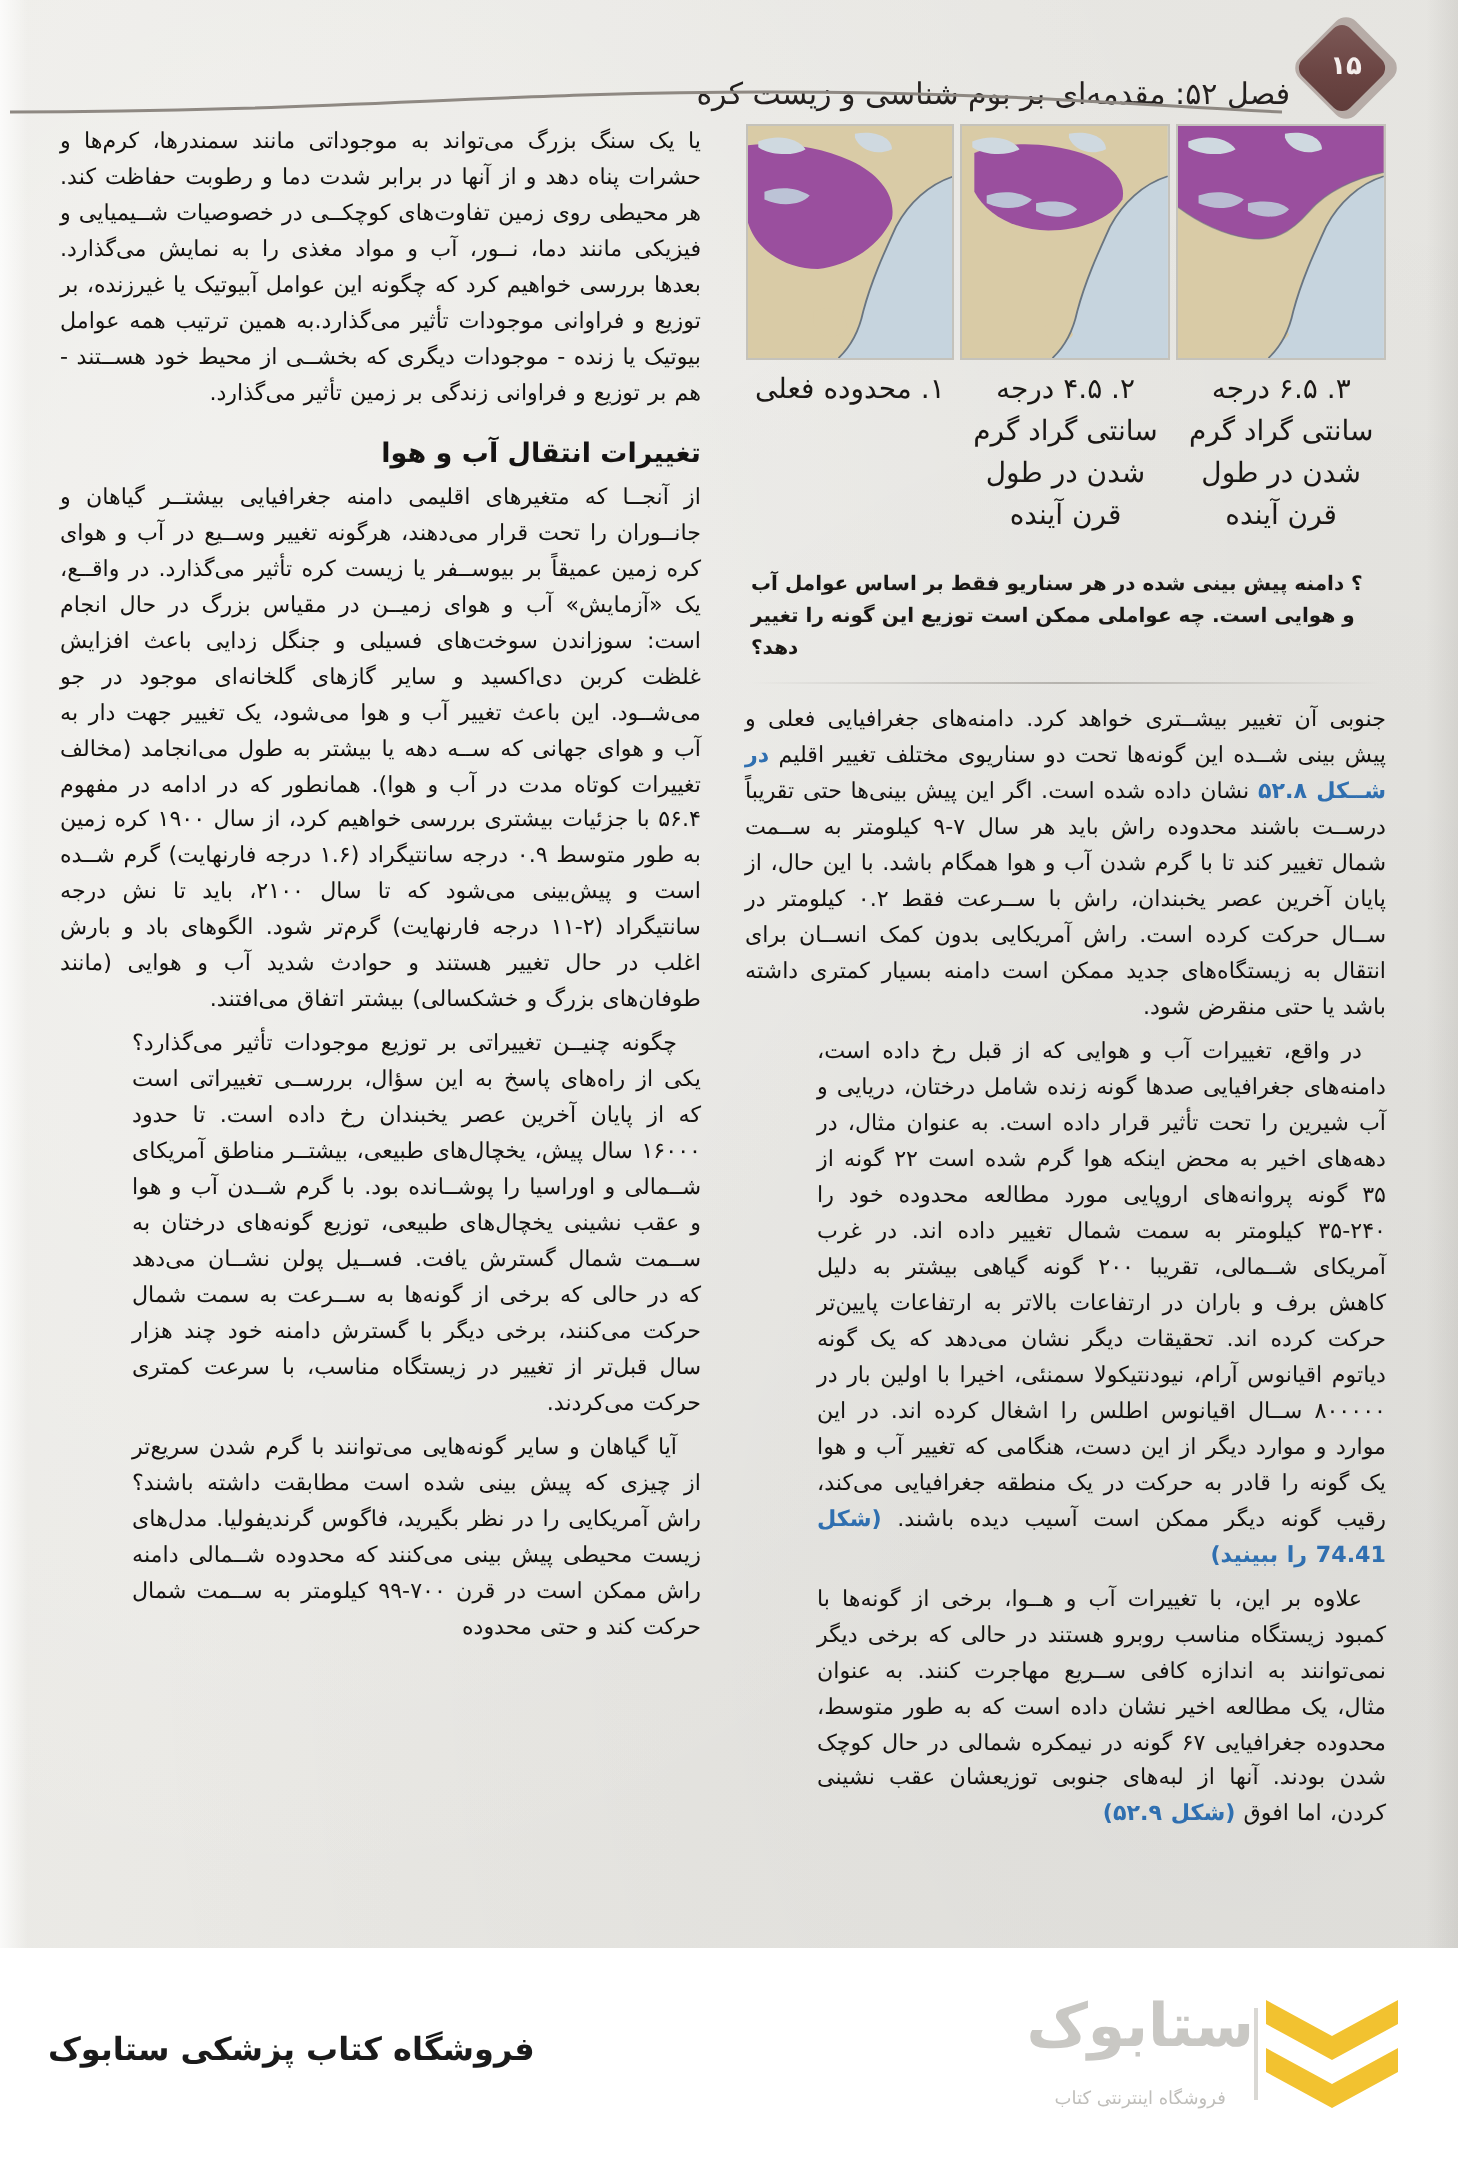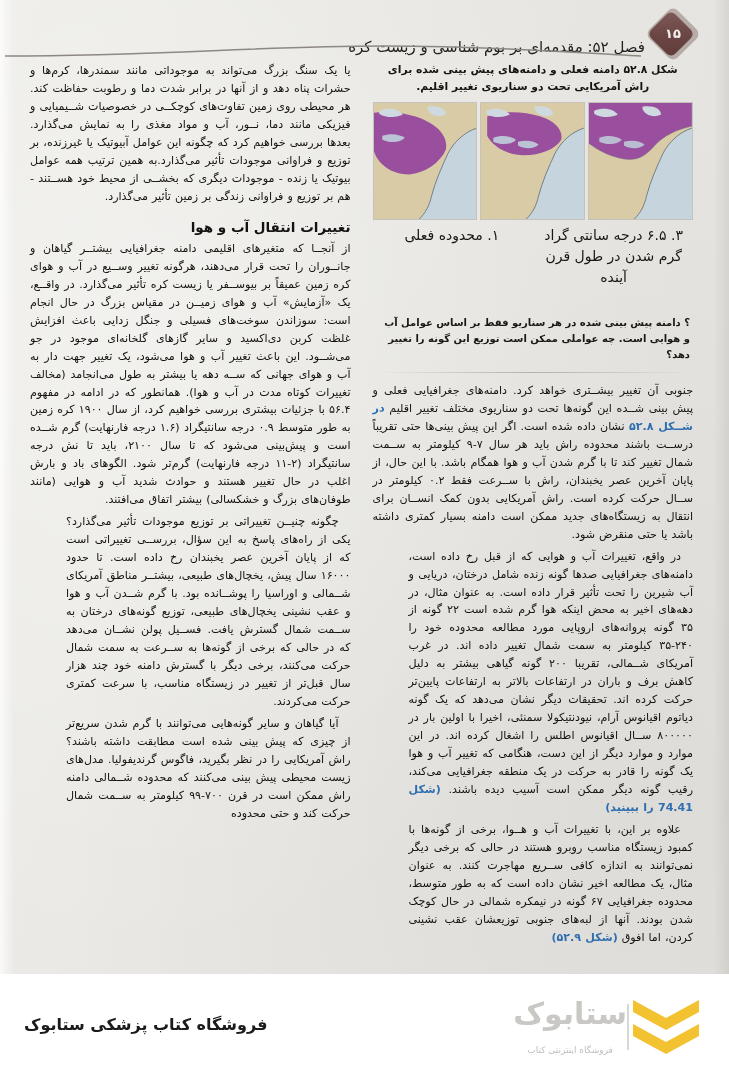--- a/index.html
+++ b/index.html
@@ -189,24 +189,24 @@
   .fig-sub {
     flex: 1 1 0;
     font-size: 14px;
     line-height: 1.5;
     text-align: center;
     color: #1a1714;
     padding: 0 1px;
   }
 
   .fig-question {
-    margin-top: 27px;
+    margin-top: 16px;
     font-size: 10px;
     line-height: 1.58;
-    text-align: right;
+    text-align: left;
     color: #1a1714;
     font-weight: 600;
     padding: 0 3px;
   }
 
   .fig-divider {
     margin: 9px 2px 9px;
     height: 1px;
     background: linear-gradient(90deg, rgba(140,135,128,0), rgba(120,115,108,.45), rgba(140,135,128,0));
   }
@@ -291,21 +291,20 @@
     <svg class="header-rule" viewBox="0 0 640 14" preserveAspectRatio="none">
       <path d="M2,12 C160,12 250,2 380,2 C500,2 570,9 638,12" fill="none" stroke="#8e8882" stroke-width="1.5"></path>
     </svg>
   </div>
 
   <div class="columns">
 
     <div class="col">
 
       <div class="figure">
-        <div class="fig-caption-top">شکل ۵۲.۸ دامنه فعلی و دامنه‌های پیش بینی شده برای راش آمریکایی تحت دو سناریوی تغییر اقلیم.</div>
 
         <div class="fig-maps">
 
           <div class="map">
             <svg viewBox="0 0 100 120" preserveAspectRatio="none">
               <rect x="0" y="0" width="100" height="120" fill="#c6d4de"></rect>
               <path d="M0,0 L100,0 L100,26 C88,30 78,40 72,52 C66,66 60,80 56,96
                        C54,106 50,114 44,120 L0,120 Z" fill="#d9cba6"></path>
               <path d="M0,0 L100,0 L100,24 C86,27 72,34 64,44 C54,56 46,60 34,58
                        C22,56 10,50 0,42 Z" fill="#9a4f9e"></path>
@@ -346,20 +345,21 @@
               <path d="M5,8 C14,4 24,6 28,12 C22,16 10,15 5,11 Z" fill="#cfd9e0"></path>
               <path d="M52,4 C62,2 70,6 70,12 C62,16 54,12 52,6 Z" fill="#cfd9e0"></path>
               <path d="M32,96 C40,92 48,96 48,104 C44,112 34,110 32,102 Z" fill="#d9cba6"></path>
               <path d="M100,26 C88,30 78,40 72,52 C66,66 60,80 56,96 C54,106 50,114 44,120" fill="none" stroke="#6a7580" stroke-width=".9"></path>
             </svg>
           </div>
         </div>
 
         <div class="fig-sub-row">
           <div class="fig-sub">۳. ۶.۵ درجه سانتی گراد گرم شدن در طول قرن آینده</div>
+          <div class="fig-sub">۲. ۴.۵ درجه سانتی گراد گرم شدن در طول قرن آینده</div>
           <div class="fig-sub">۱. محدوده فعلی</div>
         </div>
 
         <div class="fig-question">؟ دامنه پیش بینی شده در هر سناریو فقط بر اساس عوامل آب و هوایی است. چه عواملی ممکن است توزیع این گونه را تغییر دهد؟</div>
         <div class="fig-divider"></div>
       </div>
 
       <p class="body">
         <span>جنوبی آن تغییر بیشــتری خواهد کرد. دامنه‌های جغرافیایی فعلی و پیش بینی شــده این گونه‌ها تحت دو سناریوی مختلف تغییر اقلیم</span>
         <span class="xref">در شــکل ۵۲.۸</span>

